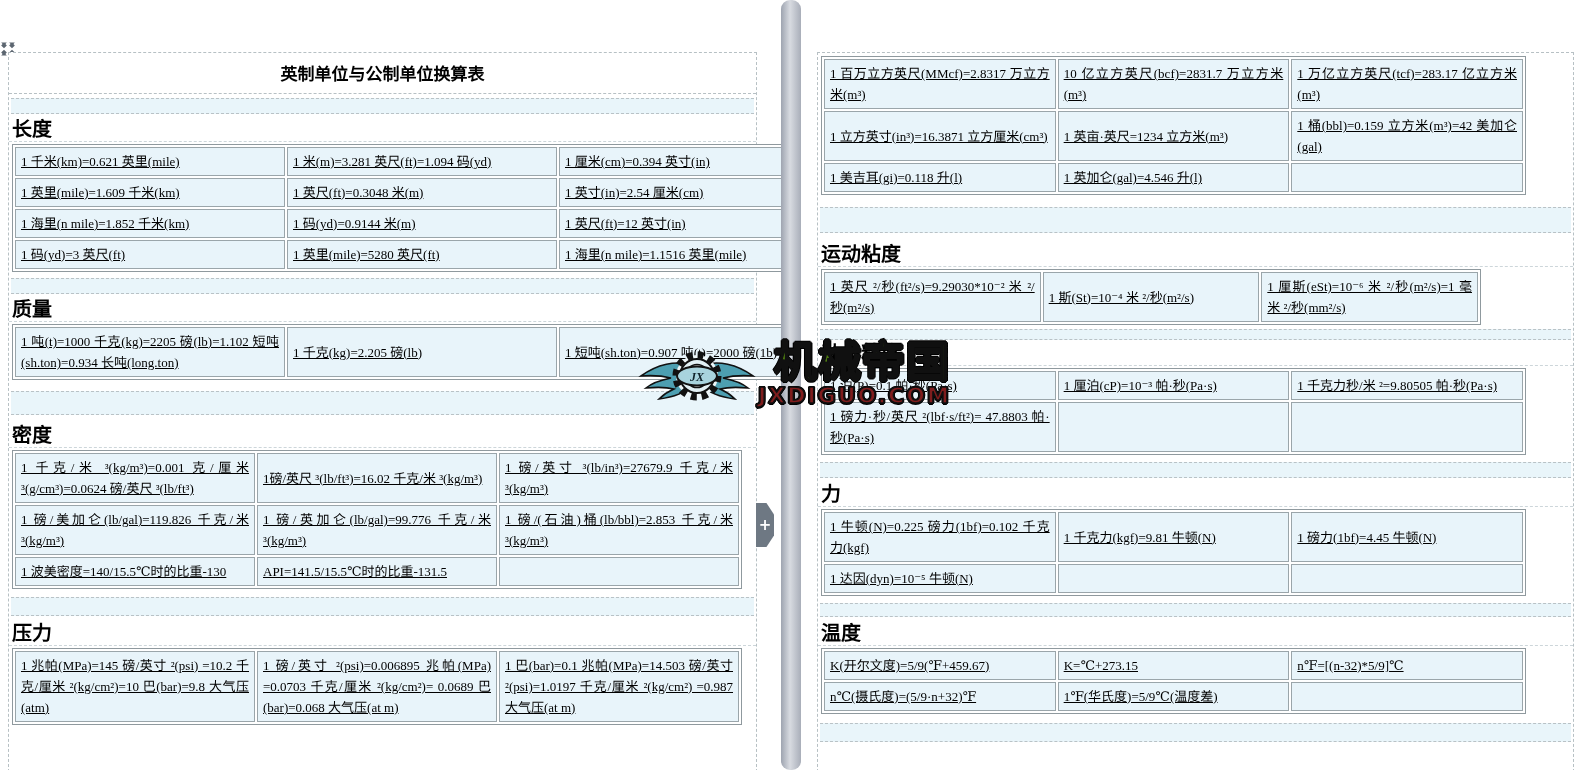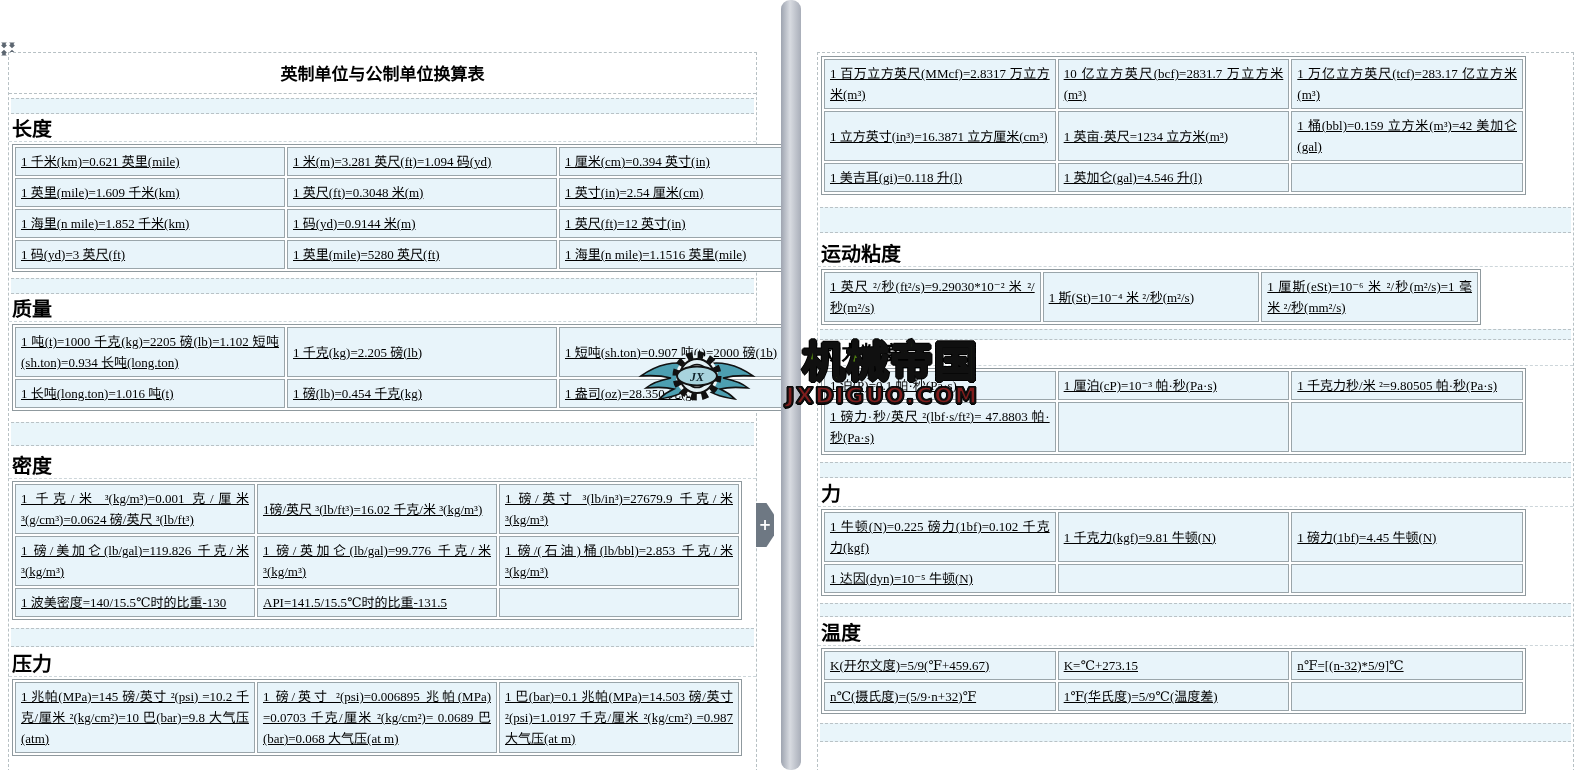--- a/index.html
+++ b/index.html
@@ -49,21 +49,21 @@
   .move-handle{position:absolute;left:0;top:40px;width:16px;height:18px;cursor:move;}
 
   
   .plus-tab{position:absolute;left:756px;top:503px;width:18px;height:44px;
             background:#6e7883;color:#fff;display:flex;align-items:center;
             justify-content:center;font:bold 15px "DejaVu Sans",sans-serif;
             clip-path:polygon(0 0,58% 0,100% 26%,100% 74%,58% 100%,0 100%);}
 
   
   .watermark{position:absolute;left:638px;top:344px;display:flex;
-             align-items:center;z-index:60;pointer-events:none;gap:28px;}
+             align-items:center;z-index:60;pointer-events:none;}
   .wm-text{margin-left:2px;}
   .wm-brand{font-family:Liberation Mono, monospace;font-weight:bold;
             font-size:43px;line-height:42px;letter-spacing:1px;color:#4d7c0f;
             -webkit-text-stroke:2px #101010;
             text-shadow:2px 0 #000,-2px 0 #000,0 2px #000,0 -2px #000,
                         1px 1px #000,-1px -1px #000,1px -1px #000,-1px 1px #000;padding-left:16px;}
   .wm-domain{font-family:"DejaVu Sans","Liberation Sans",sans-serif;font-weight:bold;
              font-size:22px;line-height:22px;letter-spacing:2px;margin-top:-2px;
              color:#7f1d1d;-webkit-text-stroke:1.5px #101010;
              text-shadow:1.5px 0 #000,-1.5px 0 #000,0 1.5px #000,0 -1.5px #000,
@@ -128,25 +128,20 @@
         </div>
 
       <div class="sec-header">质量</div>
       <table class="doc-table w692">
           <tbody>
             <tr>
               <td>1 吨(t)=1000 千克(kg)=2205 磅(lb)=1.102 短吨(sh.ton)=0.934 长吨(long.ton)</td>
               <td>1 千克(kg)=2.205 磅(lb)</td>
               <td>1 短吨(sh.ton)=0.907 吨(t)=2000 磅(1b)</td>
             </tr>
-            <tr>
-              <td>1 长吨(long.ton)=1.016 吨(t)</td>
-              <td>1 磅(lb)=0.454 千克(kg)</td>
-              <td>1 盎司(oz)=28.350 克(g)</td>
-            </tr>
           </tbody>
         </table>
 
       <div class="gap" style="padding:9px 2px;">
           <div class="band" style="height:22px;"></div>
         </div>
 
       <div class="sec-header">密度</div>
       <table class="doc-table w730">
           <tbody>

